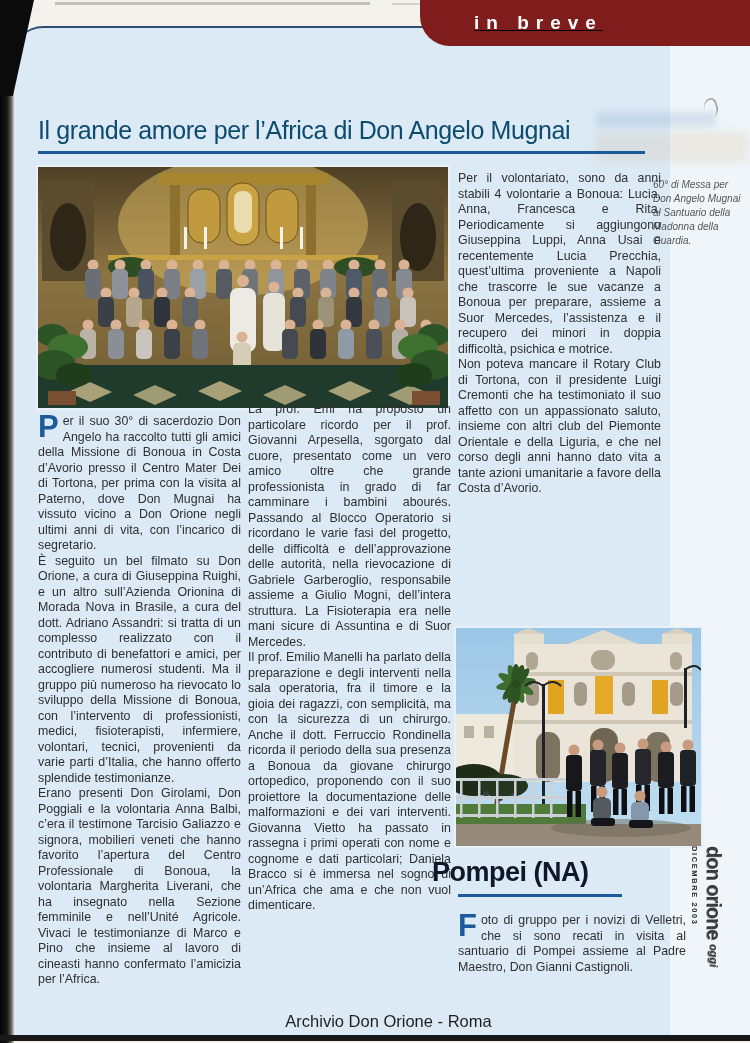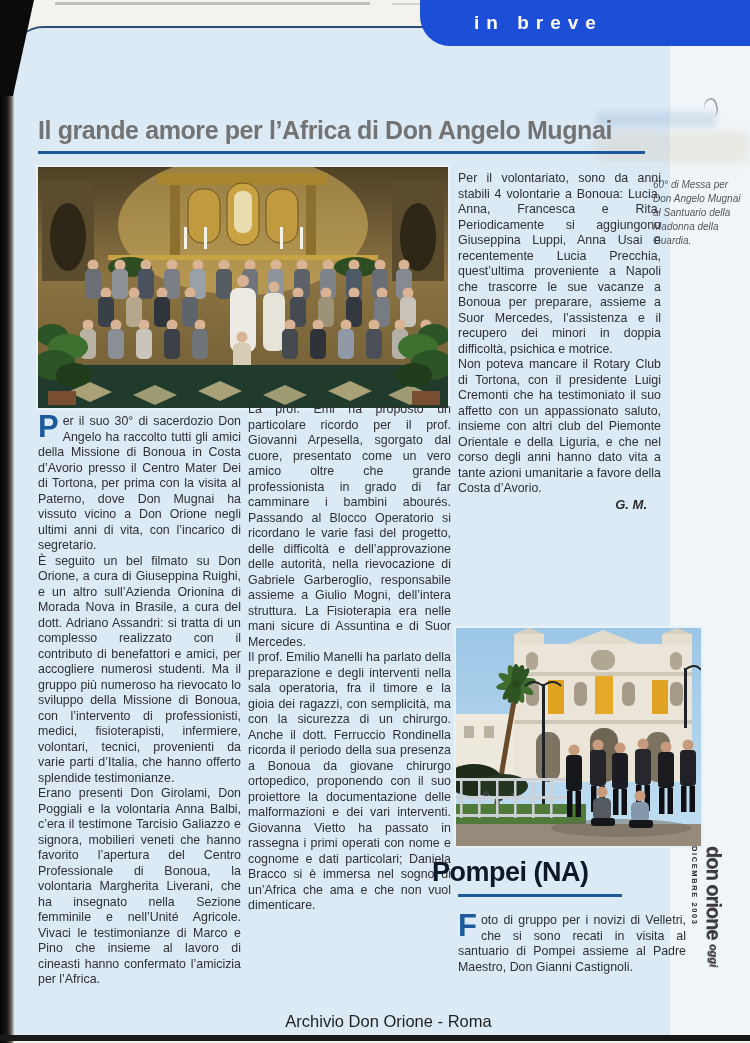--- a/index.html
+++ b/index.html
@@ -13,30 +13,30 @@
     background:linear-gradient(90deg,#050505 0%,#161616 50%,#59584f 78%,#cfccc2 100%);}
   .corner-wedge{position:absolute;left:0;top:0;width:34px;height:96px;background:#0b0b0b;
     clip-path:polygon(0 0,100% 0,38% 100%,0 100%);}
   .dash1{position:absolute;left:55px;top:2px;width:315px;height:3px;background:rgba(45,45,45,.25);}
   .dash2{position:absolute;left:392px;top:3px;width:150px;height:2px;background:rgba(45,45,45,.16);}
   
   .panel{position:absolute;left:13px;top:26px;right:0;bottom:7px;
     background:#dceaf5;border-top:2px solid #2e4d72;border-top-left-radius:30px;}
   .margin-strip{position:absolute;left:670px;top:46px;right:0;bottom:7px;background:#eff5f8;}
   
-  .tab{position:absolute;left:420px;top:0;right:0;height:46px;background:#1d4ed8;
-    border-bottom-left-radius:30px;display:flex;align-items:center;padding-left:54px;box-sizing:border-box;}
+  .tab{position:absolute;left:420px;top:0;right:0;height:46px;background:#7f1d1d;
+    border-bottom-left-radius:30px;display:flex;align-items:center;padding-left:54px;box-sizing:border-box;text-decoration:underline;}
   .tab-label{color:#ffffff;font-weight:bold;font-size:19px;letter-spacing:7px;}
   
   .ghost1{position:absolute;left:596px;top:112px;width:120px;height:15px;background:rgba(110,145,195,.20);filter:blur(3px);border-radius:3px;}
   .ghost2{position:absolute;left:596px;top:132px;width:152px;height:30px;background:rgba(195,150,85,.12);filter:blur(4px);border-radius:3px;}
   .squiggle{position:absolute;left:704px;top:98px;width:12px;height:17px;opacity:.5;
     border-right:2px solid #5c5c58;border-top:2px solid #6a6a64;border-radius:60% 40% 55% 45%;transform:rotate(-18deg);}
   
-  .title{position:absolute;left:38px;top:116px;font-size:25px;font-weight:bold;color:#737373;
+  .title{position:absolute;left:38px;top:116px;font-size:25px;font-weight:normal;color:#0c4a6e;
     letter-spacing:-0.4px;white-space:nowrap;}
   .title-rule{position:absolute;left:38px;top:151px;width:607px;height:3px;background:#1d5a9b;}
   
   .photo-church{position:absolute;left:38px;top:167px;width:410px;height:241px;outline:2px solid #e9f1f8;}
   .photo-pompei{position:absolute;left:456px;top:628px;width:245px;height:218px;outline:2px solid #e9f1f8;}
   
   .caption{position:absolute;left:653px;top:170px;width:92px;font-style:italic;
     font-size:10px;line-height:14px;color:#55565a;margin-top:8px;}
   
   .col{position:absolute;width:203px;font-size:12.4px;line-height:15.5px;color:#2f2f34;text-align:justify;}
@@ -191,21 +191,20 @@
       <ellipse cx="376" cy="208" rx="18" ry="12" fill="#1f3d1a"></ellipse>
     </g>
   <rect x="374" y="224" width="28" height="14" fill="#7a4e30"></rect>
 </svg>
 
 <div class="caption">60° di Messa per Don Angelo Mugnai al Santuario della Madonna della Guardia.</div>
 
 <div class="col" id="col3">
   <p>Per il volontariato, sono da anni stabili 4 volontarie a Bonoua: Lucia, Anna, Francesca e Rita. Periodicamente si aggiungono Giuseppina Luppi, Anna Usai e recentemente Lucia Precchia, quest’ultima proveniente a Napoli che trascorre le sue vacanze a Bonoua per preparare, assieme a Suor Mercedes, l’assistenza e il recupero dei minori in doppia difficoltà, psichica e motrice.</p>
   <p>Non poteva mancare il Rotary Club di Tortona, con il presidente Luigi Cremonti che ha testimoniato il suo affetto con un appassionato saluto, insieme con altri club del Piemonte Orientale e della Liguria, e che nel corso degli anni hanno dato vita a tante azioni umanitarie a favore della Costa d’Avorio.</p>
-  <p class="signature">G. M.</p>
 </div>
 
 <div class="col" id="col1">
   <p><span class="dropcap">P</span><span>er il suo 30° di sacerdozio Don Angelo ha raccolto tutti gli amici della Missione di Bonoua in Costa d’Avorio presso il Centro Mater Dei di Tortona, per prima con la visita al Paterno, dove Don Mugnai ha vissuto vicino a Don Orione negli ultimi anni di vita, con l’incarico di segretario.</span></p>
   <p>È seguito un bel filmato su Don Orione, a cura di Giuseppina Ruighi, e un altro sull’Azienda Orionina di Morada Nova in Brasile, a cura del dott. Adriano Assandri: si tratta di un complesso realizzato con il contributo di benefattori e amici, per accogliere numerosi studenti. Ma il gruppo più numeroso ha rievocato lo sviluppo della Missione di Bonoua, con l’intervento di professionisti, medici, fisioterapisti, infermiere, volontari, tecnici, provenienti da varie parti d’Italia, che hanno offerto splendide testimonianze.</p>
   <p>Erano presenti Don Girolami, Don Poggiali e la volontaria Anna Balbi, c’era il testimone Tarcisio Galiazzo e signora, mobilieri veneti che hanno favorito l’apertura del Centro Professionale di Bonoua, la volontaria Margherita Liverani, che ha insegnato nella Sezione femminile e nell’Unité Agricole. Vivaci le testimonianze di Marco e Pino che insieme al lavoro di cineasti hanno confermato l’amicizia per l’Africa.</p>
 </div>
 
 <div class="col" id="col2">
   <p>La prof. Emi ha proposto un particolare ricordo per il prof. Giovanni Arpesella, sgorgato dal cuore, presentato come un vero amico oltre che grande professionista in grado di far camminare i bambini abourés. Passando al Blocco Operatorio si ricordano le varie fasi del progetto, delle difficoltà e dell’approvazione delle autorità, nella rievocazione di Gabriele Garberoglio, responsabile assieme a Giulio Mogni, dell’intera struttura. La Fisioterapia era nelle mani sicure di Assuntina e di Suor Mercedes.</p>

